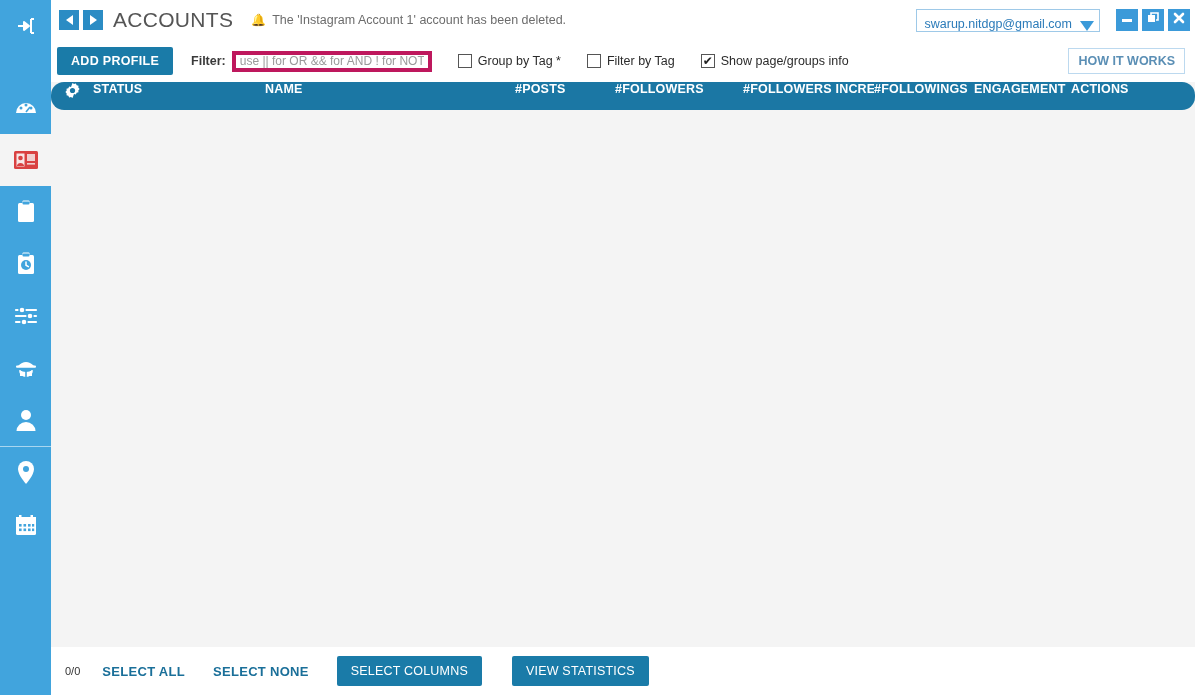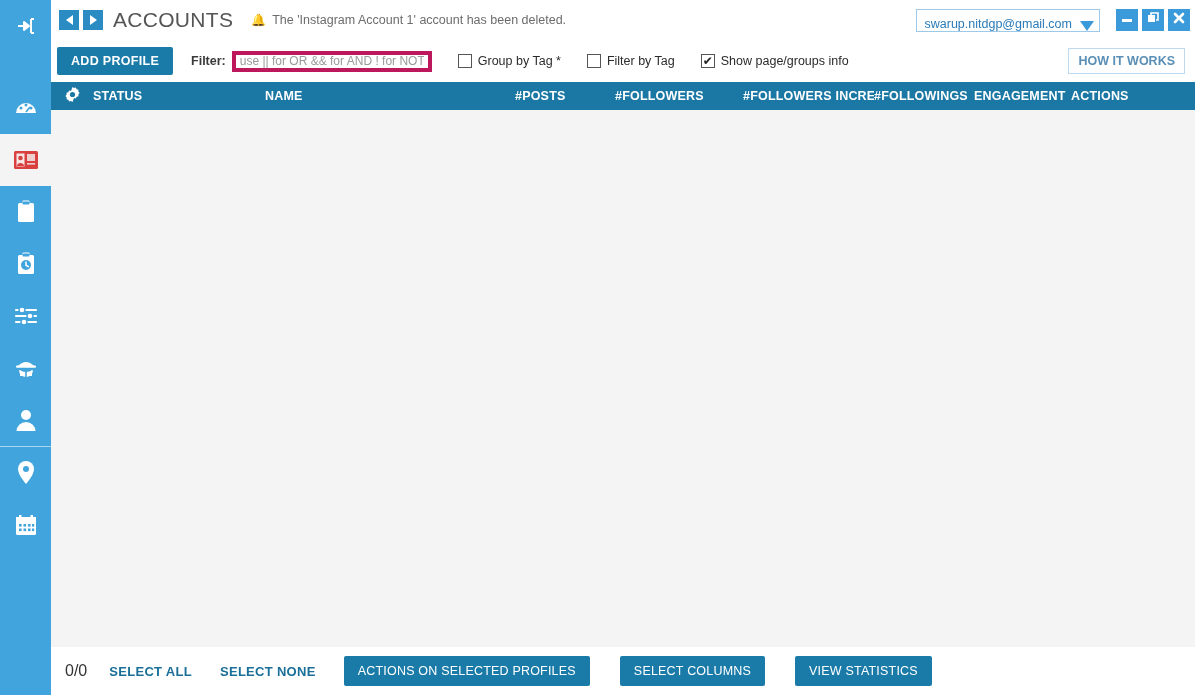--- a/index.html
+++ b/index.html
@@ -168,43 +168,44 @@
   
   .table-wrap {
     flex: 1 1 auto;
     display: flex; flex-direction: column;
     background: #f4f4f4;
     overflow: hidden;
   }
   .thead {
     height: 28px; flex: 0 0 28px;
     background: #1b77a4;
-    display: flex; align-items: center;
+    display: flex; align-items: flex-start;
     position: relative;
+    border-radius: 13px;
   }
   .th {
     color: #ffffff;
     font-size: 12.5px;
     font-weight: bold;
     letter-spacing: .2px;
     white-space: nowrap;
     overflow: hidden;
   }
   .th-gear { width: 42px; display: flex; align-items: center; justify-content: center; cursor: pointer; }
   .tbody { flex: 1 1 auto; background: #f4f4f4; }
 
   
   .bottombar {
     height: 48px; flex: 0 0 48px;
     background: #ffffff;
     display: flex; align-items: center;
     padding-left: 14px; padding-right: 10px;
     gap: 0;
   }
-  .count { font-size: 16px; color: #333; margin-right: 22px; text-align: center; }
+  .count { font-size: 11px; color: #333; margin-right: 22px; text-align: center; }
   .link-btn {
     background: none; border: none;
     color: #1a6f99;
     font-size: 13px; font-weight: bold;
     letter-spacing: .3px;
     cursor: pointer;
     margin-right: 28px;
     font-family: "Liberation Sans", sans-serif;
     padding: 0;
   }
@@ -446,19 +447,18 @@
         <div class="th" style="width:97px">ENGAGEMENT</div>
         <div class="th" style="width:80px">ACTIONS</div>
       </div>
       <div class="tbody"></div>
     </div>
 
     <div class="bottombar">
       <span class="count">0/0</span>
       <button class="link-btn">SELECT ALL</button>
       <button class="link-btn">SELECT NONE</button>
-      <button class="btn-bottom">ACTIONS ON SELECTED PROFILES</button>
       <button class="btn-bottom">SELECT COLUMNS</button>
       <button class="btn-bottom">VIEW STATISTICS</button>
     </div>
 
   </div>
 </div>
 
 </body></html>

